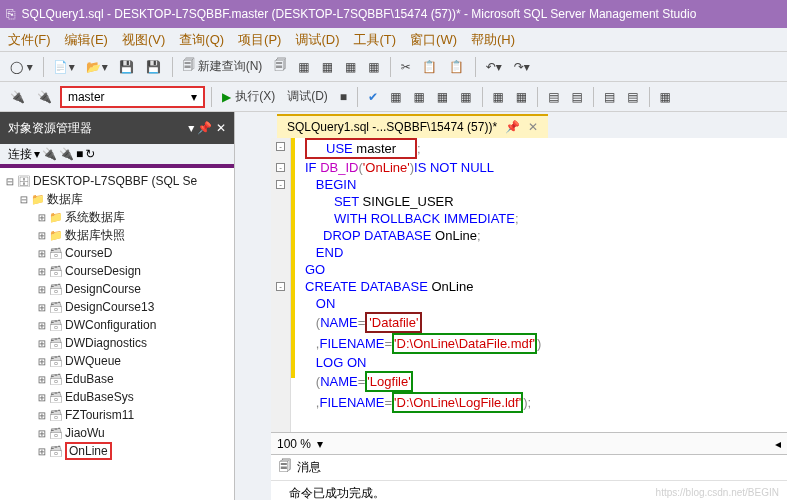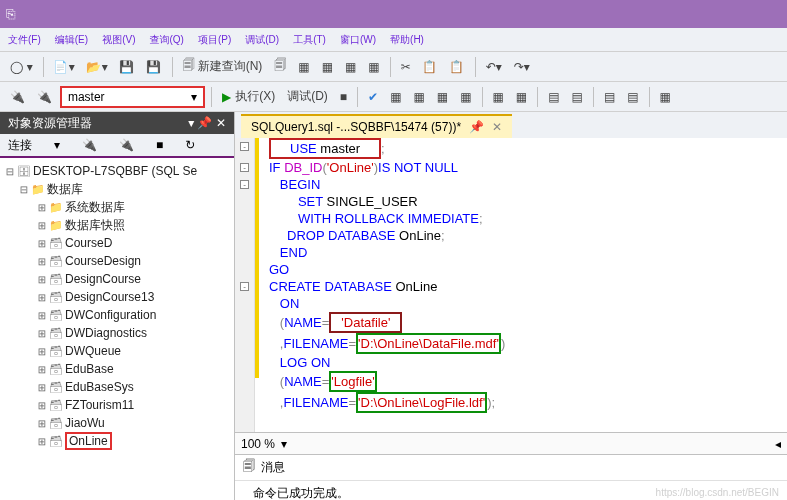--- a/index.html
+++ b/index.html
@@ -2,77 +2,78 @@
 <html><head>
 <meta charset="utf-8">
 <style>
 * { box-sizing: border-box; margin: 0; padding: 0; font-family: "Microsoft YaHei", "Segoe UI", sans-serif; }
 body { width: 787px; height: 500px; background: #eef1f5; font-size: 12px; overflow: hidden; position: relative; }
 
 .titlebar { height: 28px; background: #9d6fb8; color: #fff; display: flex; align-items: center; padding: 0 6px; font-size: 12px; }
 .titlebar .ticon { margin-right: 6px; }
 
 .menubar { height: 24px; background: #eef1f5; display: flex; align-items: center; padding: 0 8px; gap: 14px; border-bottom: 1px solid #d0d0d0; }
-.menubar span { font-size: 10px; color: #6d28d9; }
+.menubar span { font-size: 13px; color: #a16207; }
 
 .toolbar1, .toolbar2 { height: 30px; background: #eef1f5; display: flex; align-items: center; padding: 0 6px; gap: 4px; border-bottom: 1px solid #d0d0d0; }
 .tb-btn { display: inline-flex; align-items: center; height: 22px; padding: 0 4px; color: #444; font-size: 12px; gap: 3px; }
 .tb-sep { width: 1px; height: 20px; background: #c0c0c0; margin: 0 2px; }
 .db-combo { width: 145px; height: 22px; border: 2px solid #e03030; background: #fff; display: flex; align-items: center; padding: 0 6px; justify-content: space-between; }
 .exec-btn { display: inline-flex; align-items: center; gap: 4px; }
 .green-tri { color: #0a8f0a; }
 .blue-check { color: #2e7cd6; }
 
 .main { display: flex; height: calc(500px - 28px - 24px - 30px - 30px); }
 
 .sidebar { width: 235px; background: #eef1f5; display: flex; flex-direction: column; border-right: 1px solid #c0c0c0; }
-.side-title { height: 22px; background: #444; color: #fff; display: flex; align-items: center; padding: 0 8px; font-size: 12px; justify-content: space-between; }
-.side-tools { height: 24px; display: flex; align-items: center; gap: 22px; padding: 0 8px; border-bottom: 2px solid #701a75; }
+.side-title { height: 32px; background: #444; color: #fff; display: flex; align-items: center; padding: 0 8px; font-size: 12px; justify-content: space-between; }
+.side-tools { height: 24px; display: flex; align-items: center; gap: 2px; padding: 0 8px; border-bottom: 4px solid #701a75; }
 .tree { flex: 1; background: #fff; overflow: hidden; padding: 4px 0; font-size: 12px; color: #222; }
 .tree-row { display: flex; align-items: center; height: 18px; padding-left: 4px; white-space: nowrap; }
 .tree-row .exp { width: 12px; text-align: center; color: #666; font-size: 10px; }
 .tree-row .ic { width: 16px; display: inline-flex; justify-content: center; font-size: 11px; }
 .tree-row .lbl { margin-left: 1px; }
 .ind1 { padding-left: 18px; } .ind2 { padding-left: 36px; }
 .folder-ic { color: #e6b24d; }
 .db-ic { color: #777; }
 .redbox { border: 2px solid #e03030; padding: 0 2px; }
 
-.editor-area { flex: 1; display: flex; flex-direction: column; background: #fff; }
+.editor-area { flex: 1; display: flex; flex-direction: column; background: #fff; margin-left: 36px; }
 .tabstrip { height: 26px; background: #eef1f5; display: flex; align-items: flex-end; padding-left: 6px; }
 .tab { height: 24px; background: #fff4c2; border-top: 2px solid #d9a400; display: flex; align-items: center; padding: 0 10px; gap: 8px; font-size: 12px; }
 .tab .pin { color: #888; }
 .tab .close { color: #888; }
 
 .code { flex: 1; background: #fff; font-family: Consolas, "Courier New", monospace; font-size: 13px; line-height: 17px; position: relative; padding-left: 24px; overflow: hidden; }
 .gutter { position: absolute; left: 0; top: 0; width: 20px; height: 100%; background: #f0f0f0; border-right: 1px solid #ddd; }
 .yellowbar { position: absolute; left: 20px; top: 0; width: 4px; height: 240px; background: #f5d000; }
 .code-line { padding-left: 10px; white-space: pre; position: relative; }
 .outline { position: absolute; left: -19px; width: 9px; height: 9px; border: 1px solid #888; font-size: 8px; line-height: 8px; text-align: center; color: #555; background: #fff; top: 4px; }
 .kw { color: #0000ff; }
 .fn { color: #c000c0; }
 .str { color: #d00000; }
 .op { color: #888; }
 
 .code .hl-red { border: 2px solid #c02020; display: inline-block; padding: 0 19px; }
 .code .hl-green { border: 2px solid #0a8f0a; display: inline-block; padding: 0 0; }
-.code .hl-darkred { border: 2px solid #8b1a1a; display: inline-block; padding: 0 10px; }
+.code .hl-darkred { border: 2px solid #8b1a1a; display: inline-block; padding: 0 2px; }
 
 .zoom-bar { height: 22px; border-top: 1px solid #c0c0c0; display: flex; align-items: center; padding: 4px 6px; font-size: 12px; gap: 6px; background: #fafafa; }
 .msg-panel { height: 46px; border-top: 1px solid #c0c0c0; background: #fff; }
 .msg-tab { display: flex; align-items: center; gap: 6px; padding: 2px 8px; font-size: 12px; border-bottom: 1px solid #e0e0e0; }
 .msg-body { padding: 4px 18px; font-size: 12px; }
 
 .watermark { position: absolute; right: 8px; bottom: 2px; font-size: 10px; color: #d0d0d0; }
 </style>
 </head>
 <body>
 
 <div class="titlebar">
   <span class="ticon">⎘</span>
+  <span>SQLQuery1.sql - DESKTOP-L7SQBBF.master (DESKTOP-L7SQBBF\15474 (57))* - Microsoft SQL Server Management Studio</span>
 </div>
 
 <div class="menubar">
   <span>文件(F)</span>
   <span>编辑(E)</span>
   <span>视图(V)</span>
   <span>查询(Q)</span>
   <span>项目(P)</span>
   <span>调试(D)</span>
   <span>工具(T)</span>

